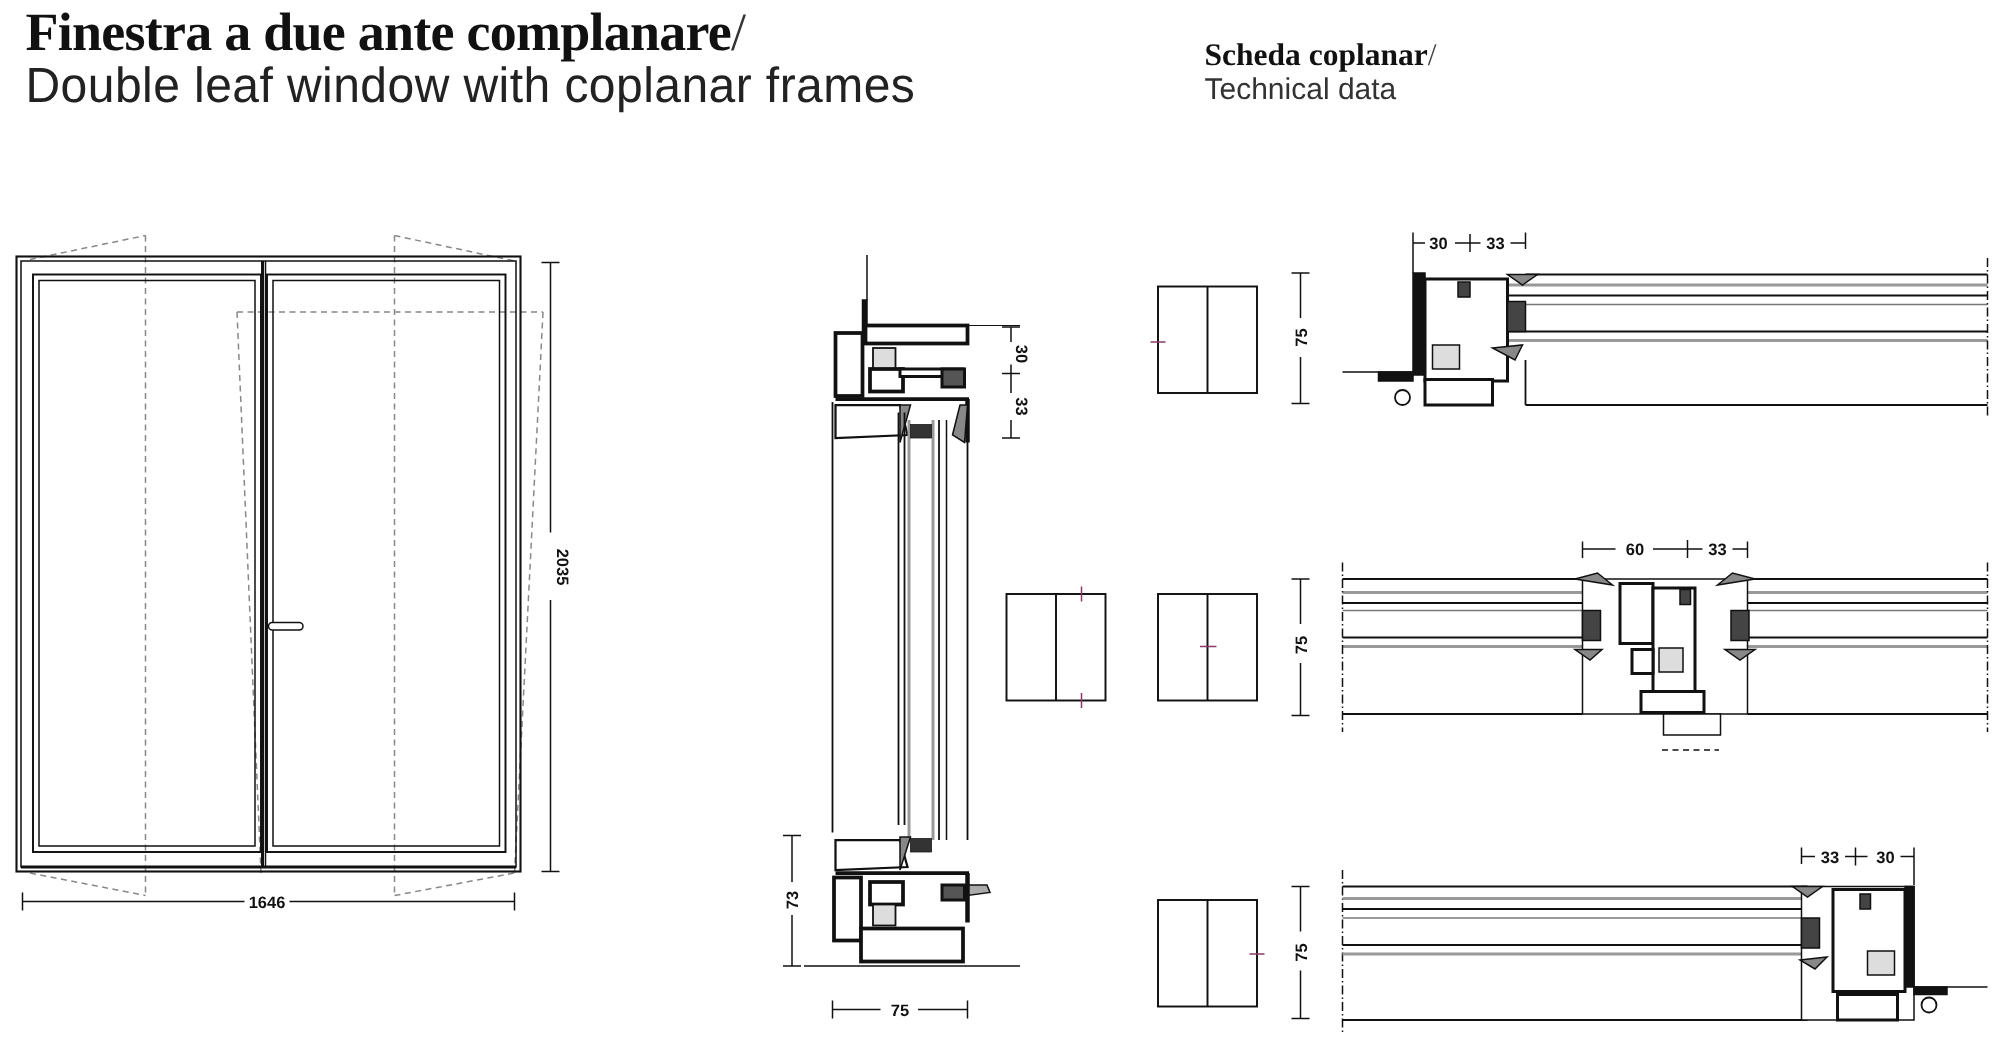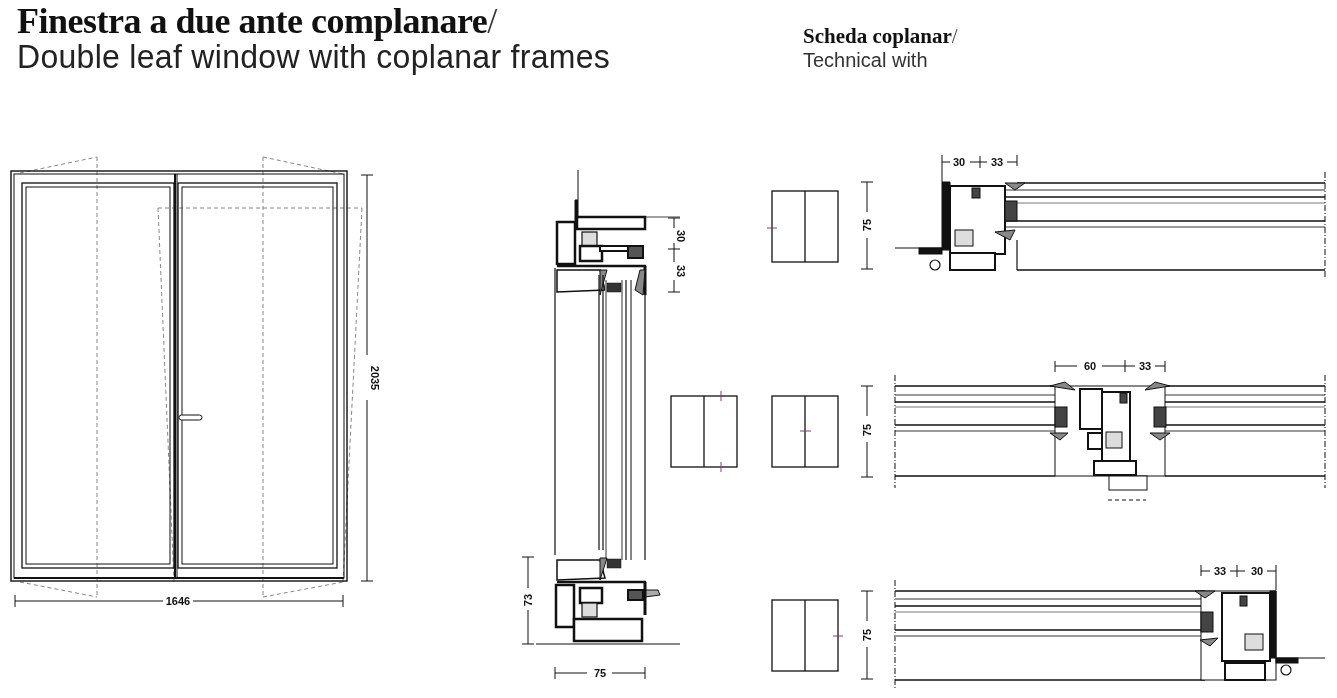--- a/index.html
+++ b/index.html
@@ -13,21 +13,21 @@
   svg.drawing{position:absolute;left:0;top:0;}
   .dim{font-family:"Liberation Sans",sans-serif;font-weight:bold;font-size:11px;fill:#111;}
 </style>
 </head>
 <body>
 
 <div class="title-it"><span>Finestra a due ante complanare</span><span class="slash">/</span></div>
 <div class="title-en">Double leaf window with coplanar frames</div>
 
 <div class="sub-it"><span>Scheda coplanar</span><span class="slash">/</span></div>
-<div class="sub-en">Technical with</div>
+<div class="sub-en">Technical data</div>
 
 <svg class="drawing" width="1337" height="698" viewBox="0 0 1337 698" xmlns="http://www.w3.org/2000/svg">
 
   <g stroke="#111" fill="none">
 
     <g stroke="#888" stroke-dasharray="4,3" stroke-width="1">
       <line x1="97" y1="157" x2="97" y2="597"></line>
       <line x1="263" y1="157" x2="263" y2="597"></line>
       <polyline points="20,173 97,157"></polyline>
       <polyline points="20,582 97,597"></polyline>

